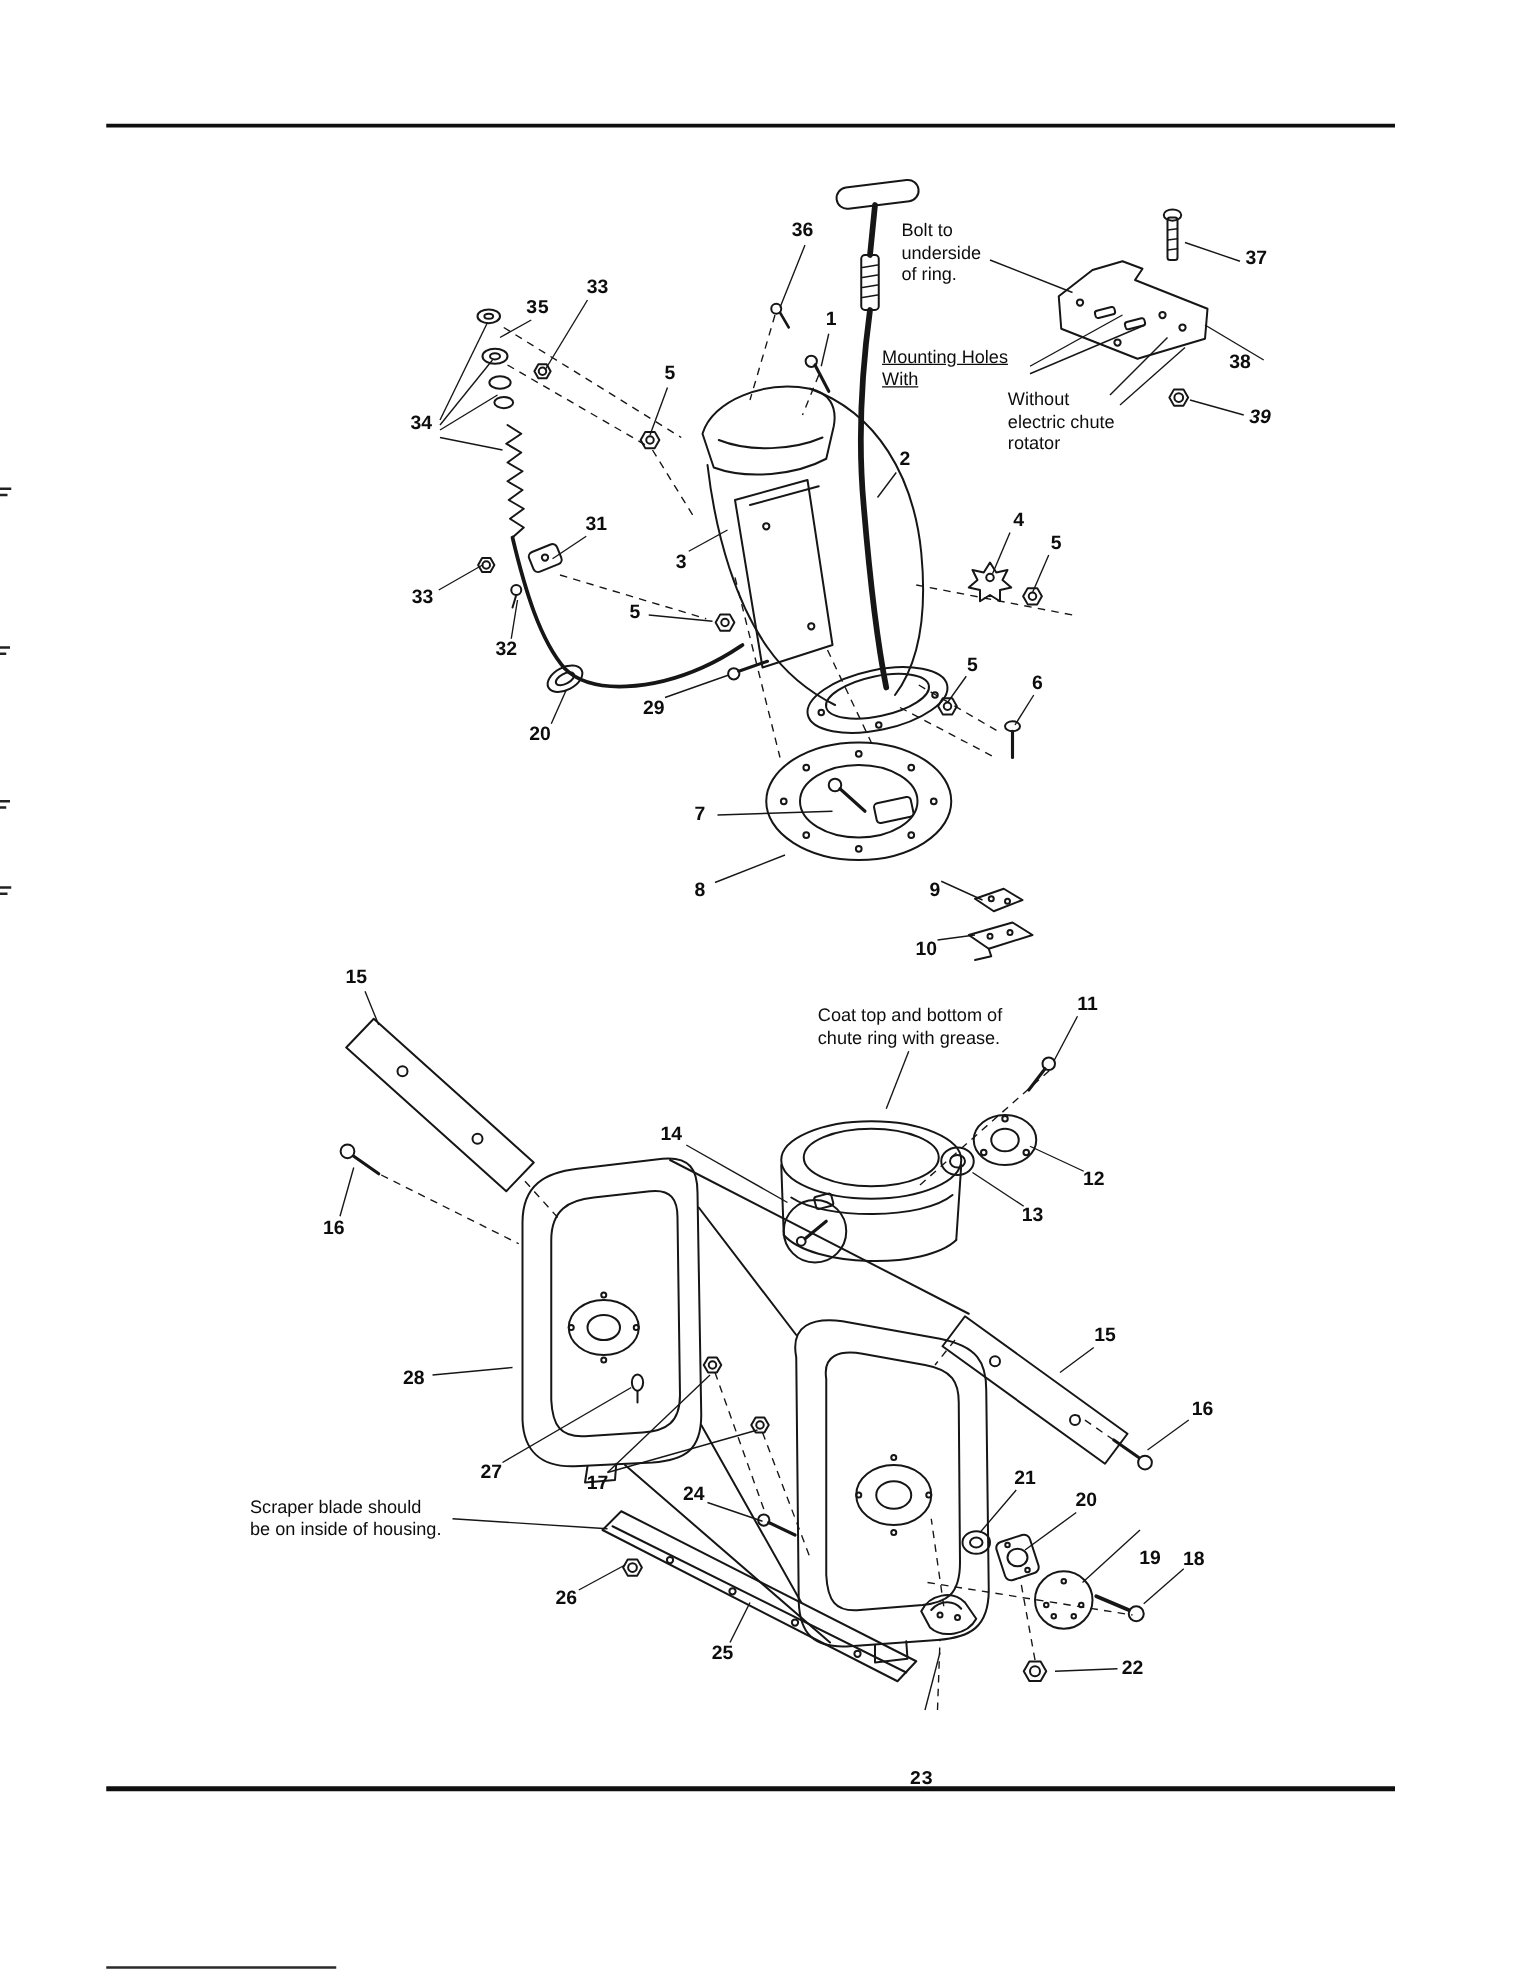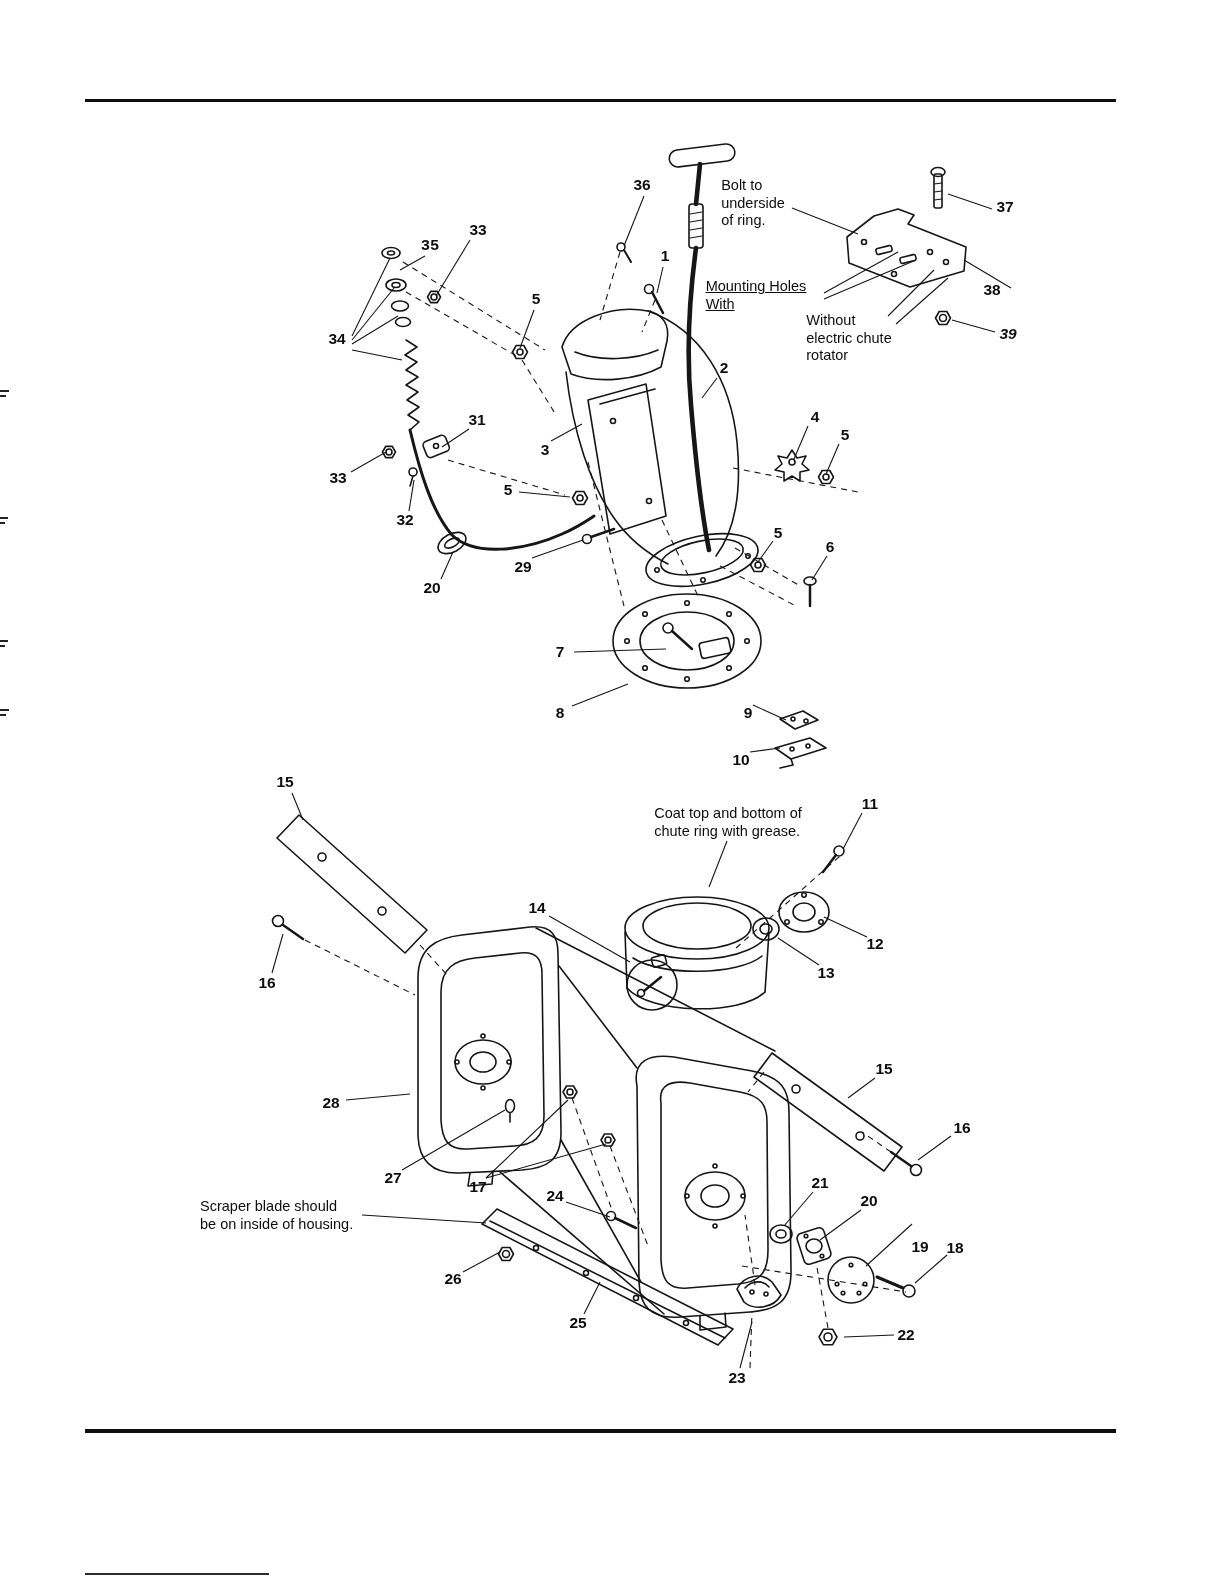--- a/index.html
+++ b/index.html
@@ -400,21 +400,21 @@
       <div class="callout" style="left: 393px; top: 1178px;">27</div>
       <div class="callout" style="left: 478px; top: 1187px;">17</div>
       <div class="callout" style="left: 555px; top: 1196px;">24</div>
       <div class="callout" style="left: 820px; top: 1183px;">21</div>
       <div class="callout" style="left: 869px; top: 1201px;">20</div>
       <div class="callout" style="left: 920px; top: 1215px; margin-top: 32px;">19</div>
       <div class="callout" style="left: 955px; top: 1248px;">18</div>
       <div class="callout" style="left: 453px; top: 1279px;">26</div>
       <div class="callout" style="left: 578px; top: 1323px;">25</div>
       <div class="callout" style="left: 906px; top: 1335px;">22</div>
-      <div class="callout" style="left: 737px; top: 1378px;">23</div>
+      <div class="callout" style="left: 737px; top: 1423px; font-family: Liberation Mono, monospace;">23</div>
       <div class="annotation center" style="left: 753px; top: 177px;">
         <div>Bolt to</div>
         <div>underside</div>
         <div>of ring.</div>
       </div>
       <div class="annotation center" style="left: 756px; top: 278px; text-decoration: underline;">
         <div>Mounting Holes</div>
         <div>With</div>
       </div>
       <div class="annotation center" style="left: 849px; top: 312px;">

